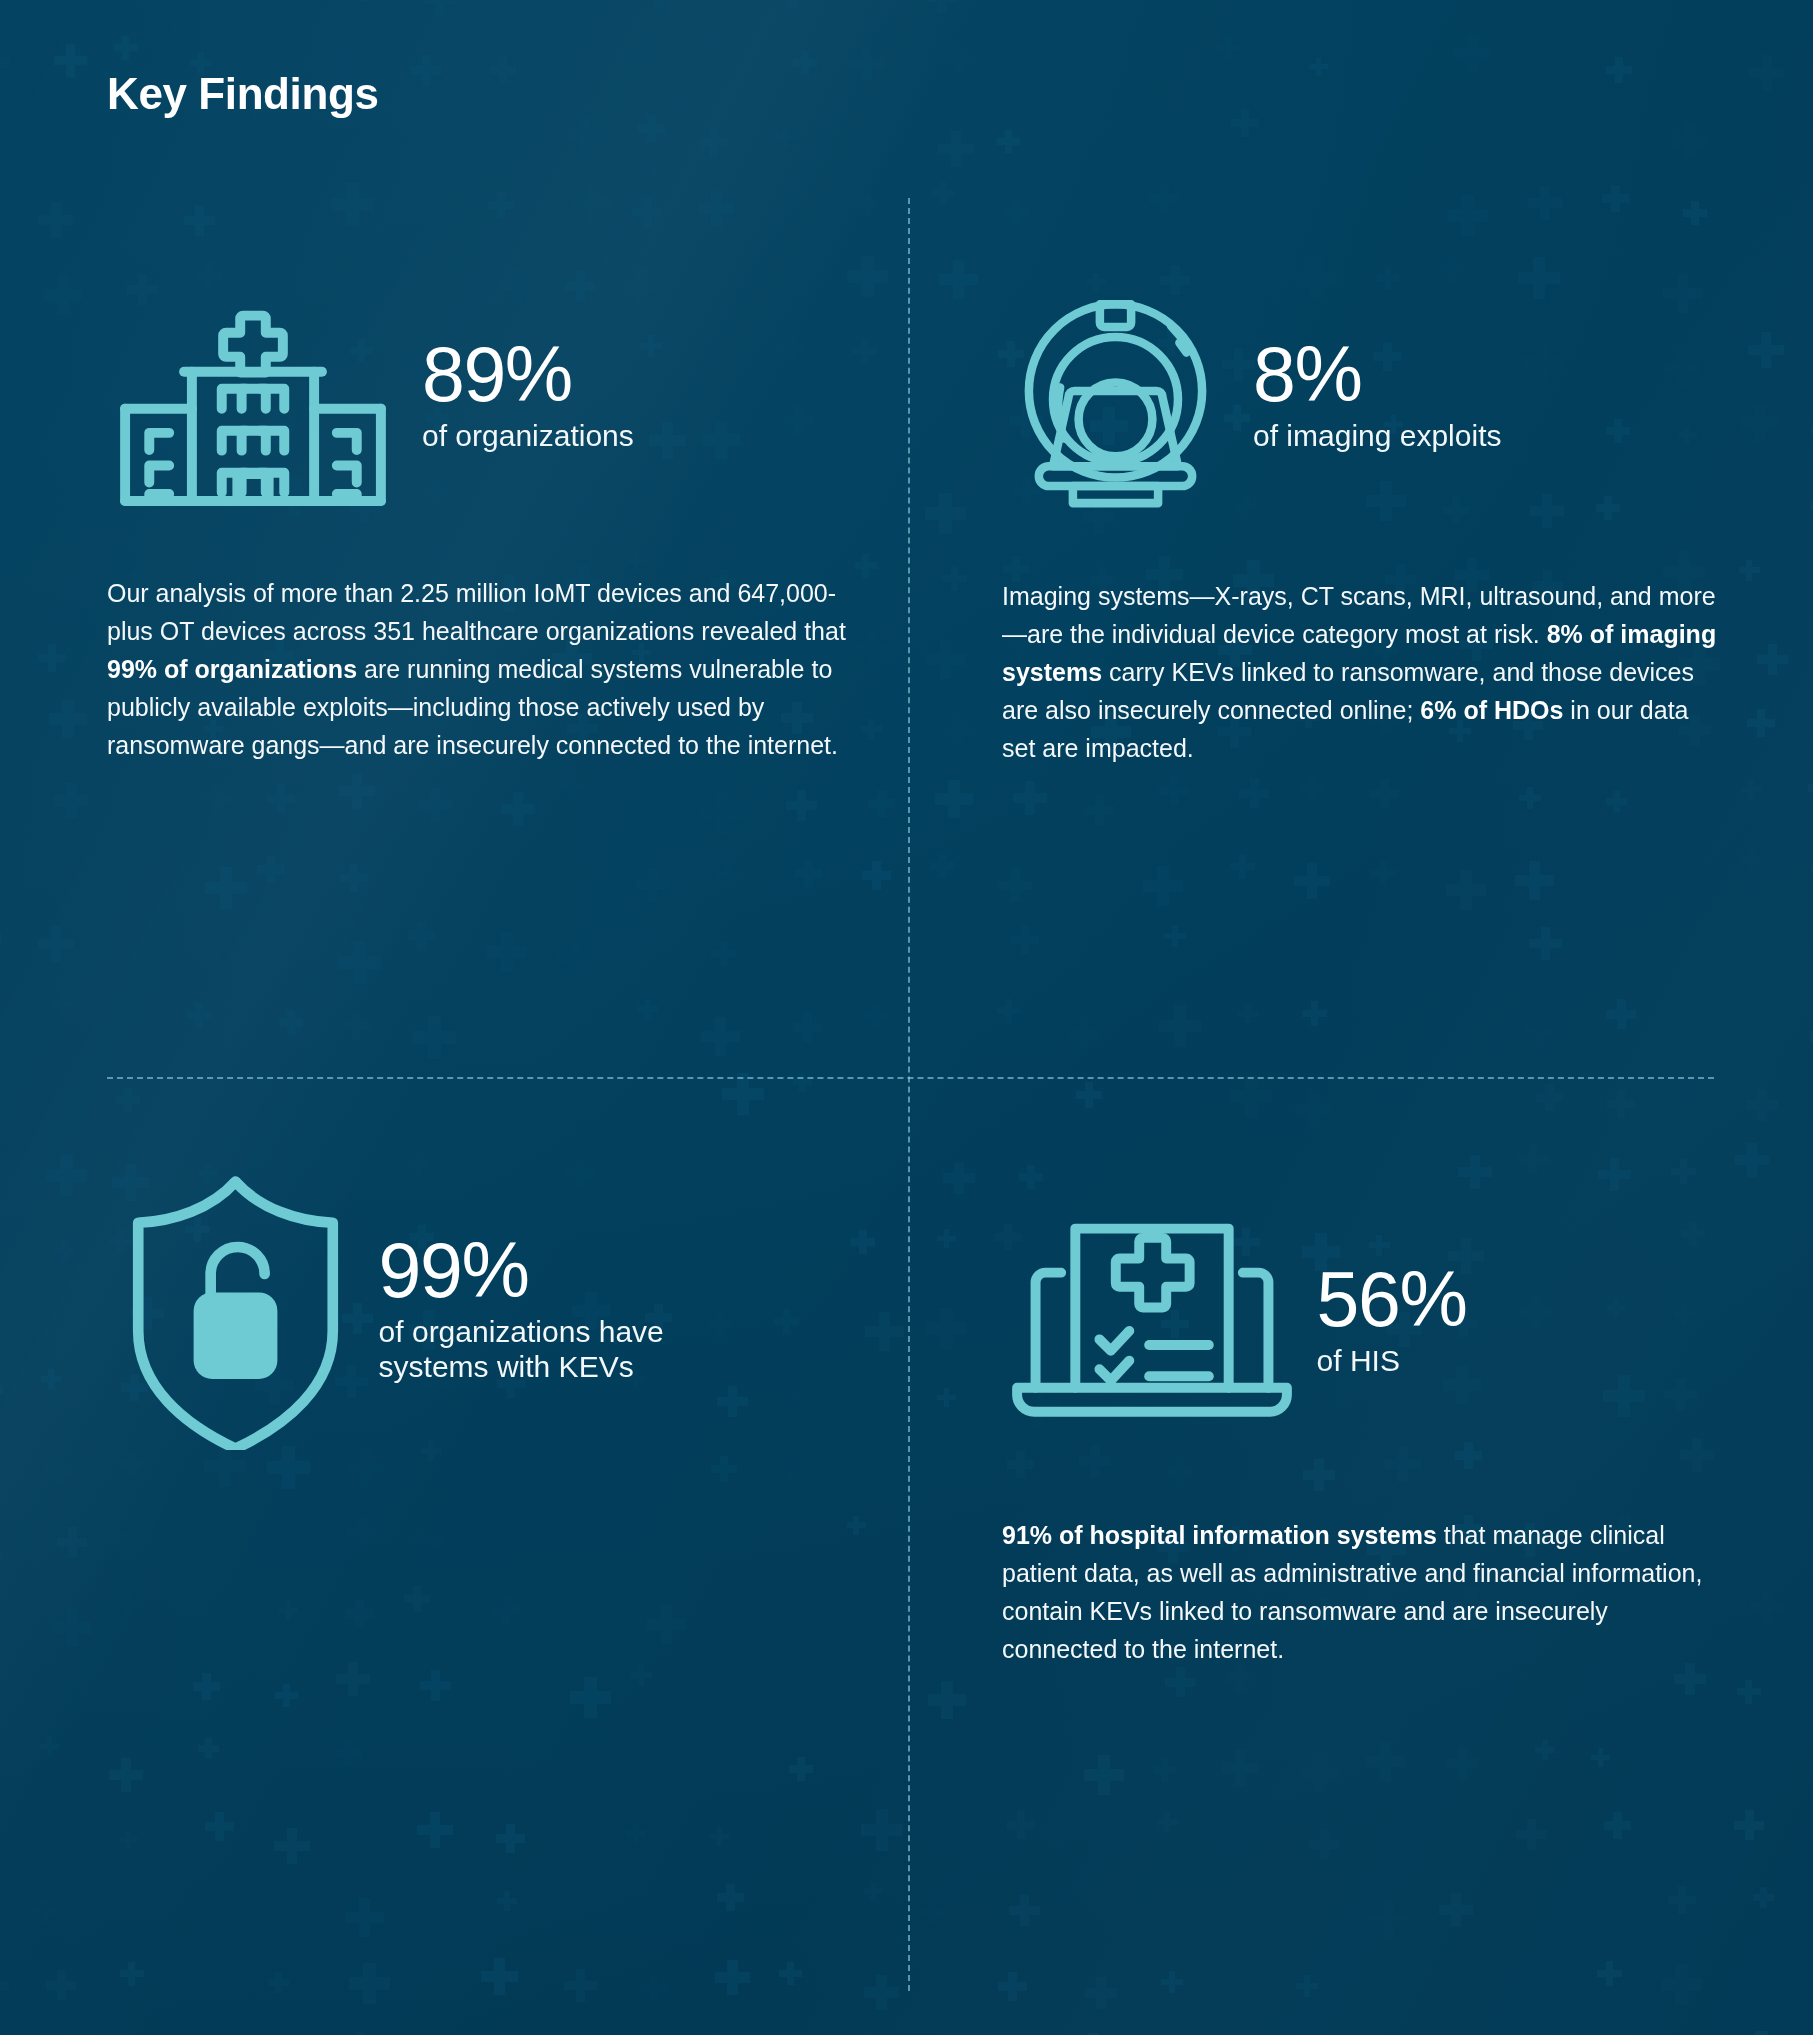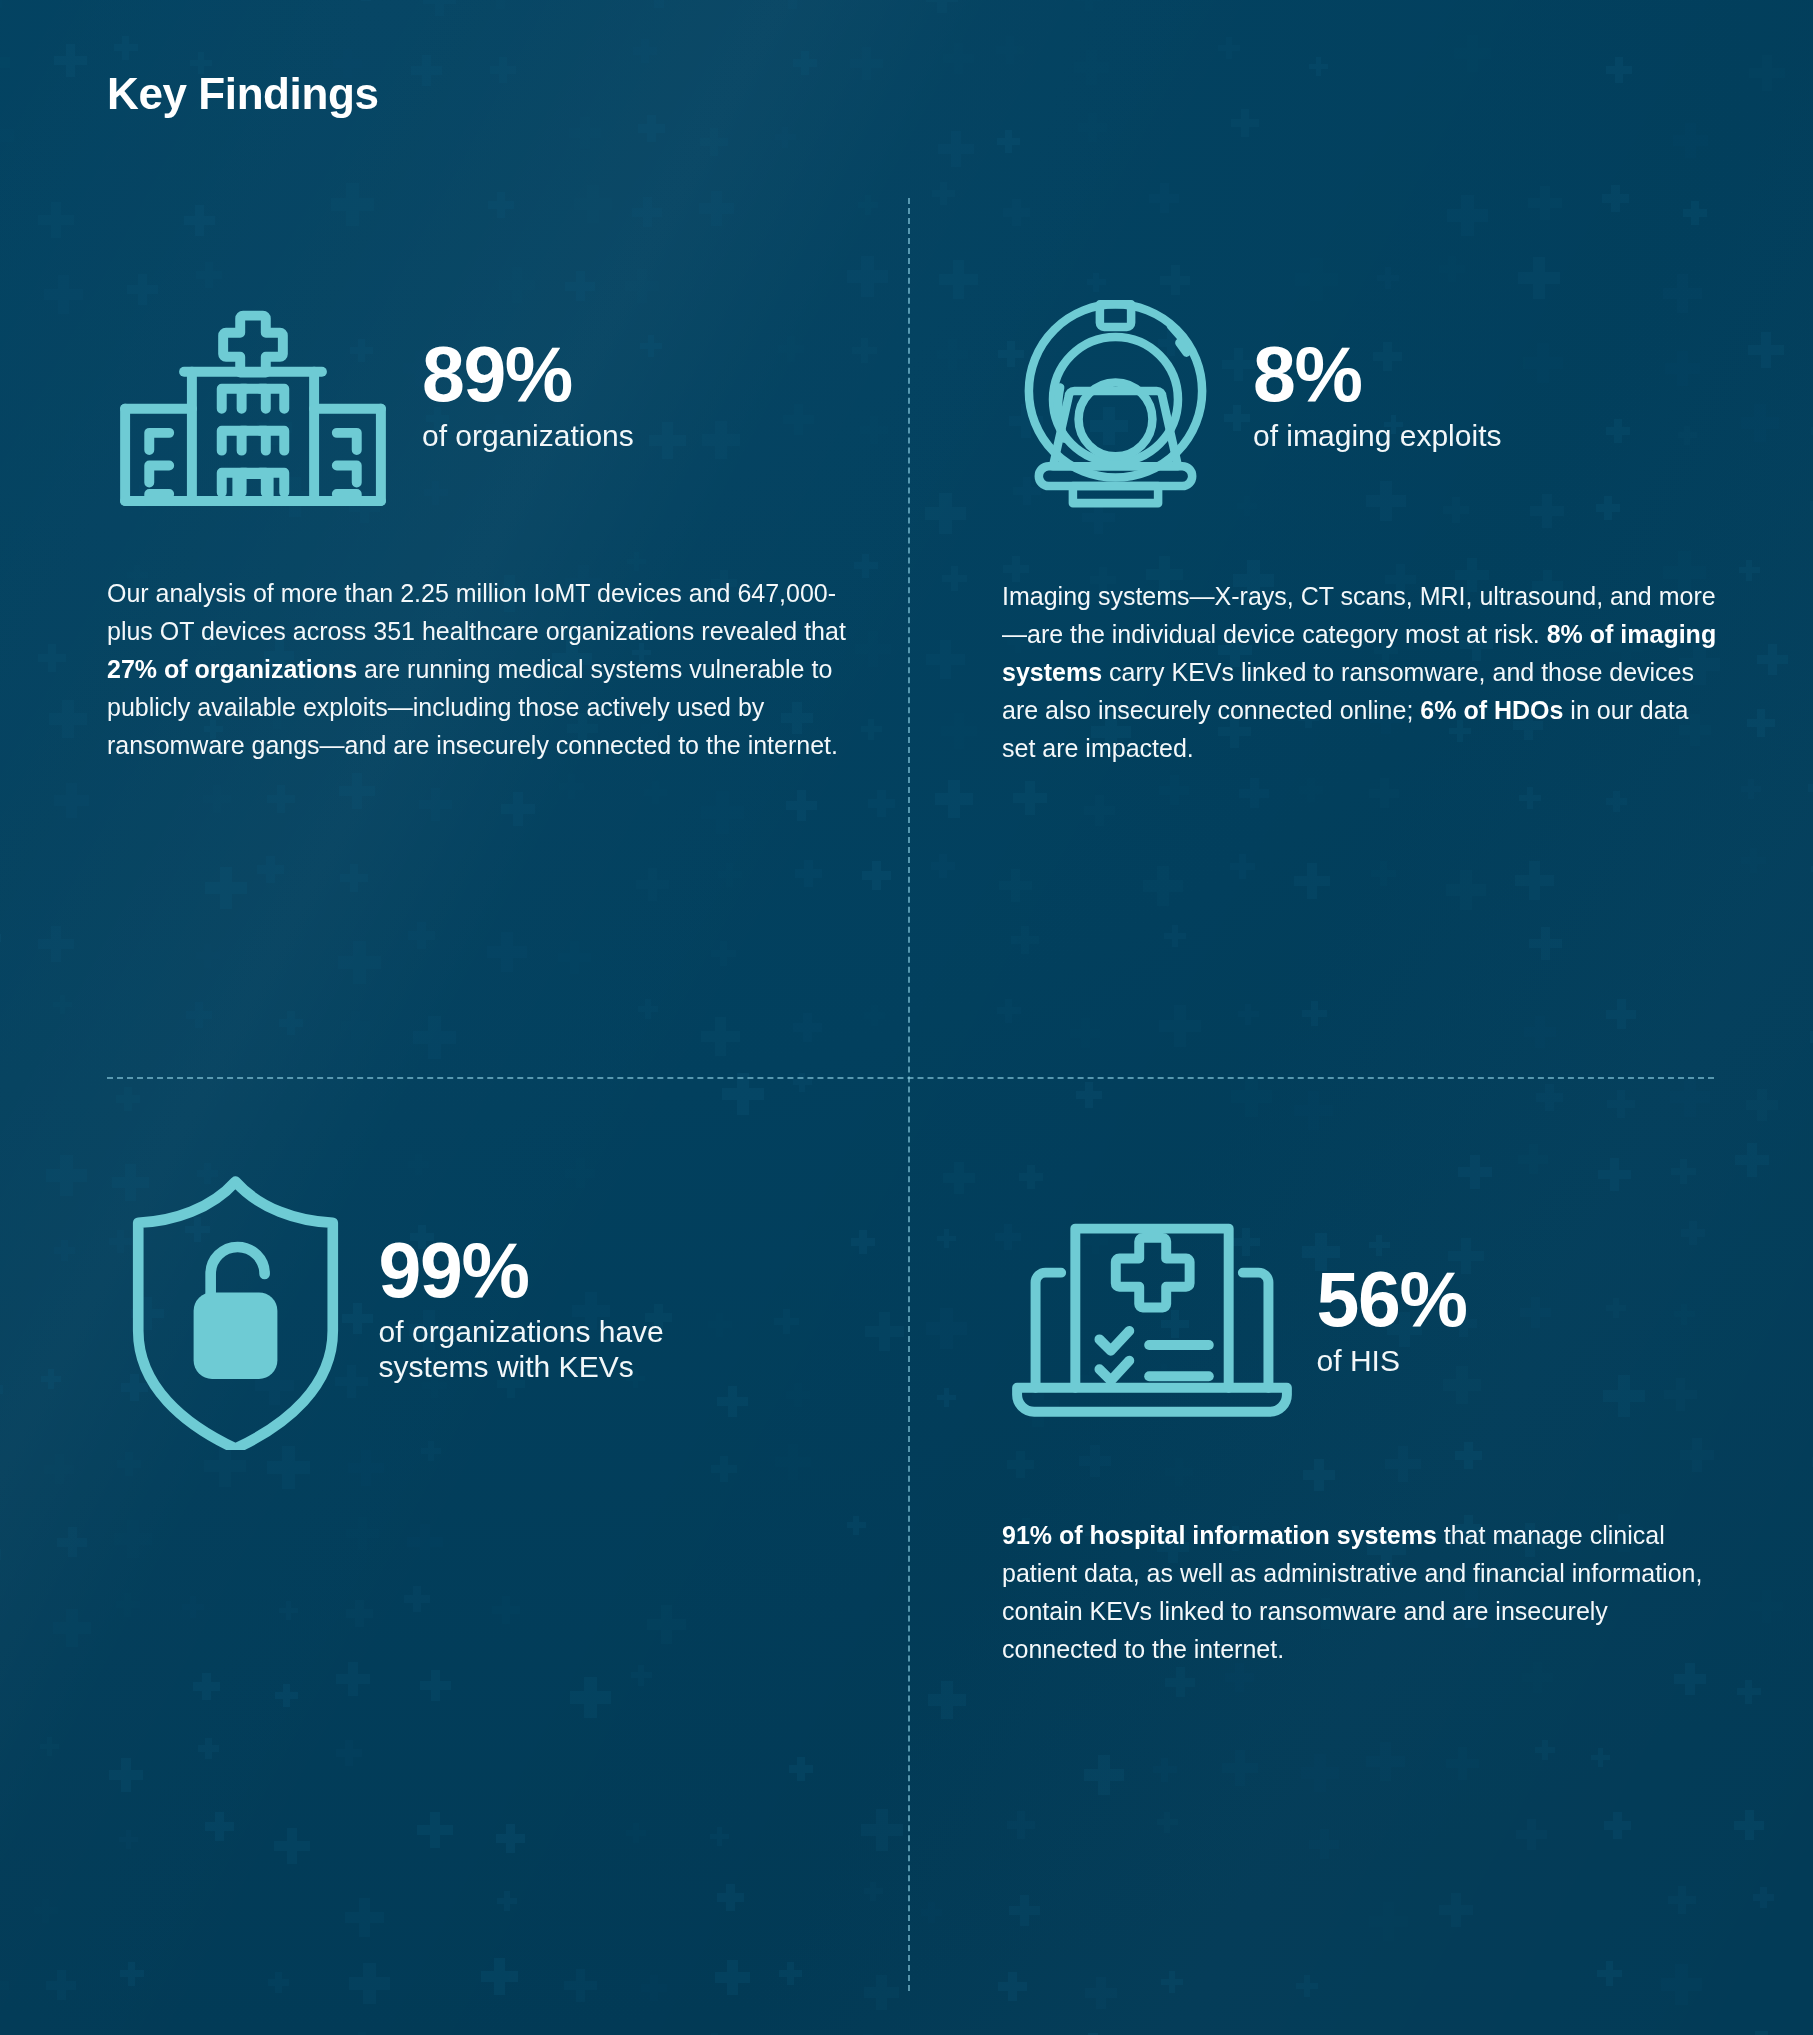--- a/index.html
+++ b/index.html
@@ -77,21 +77,21 @@
   #q-3 { left:107px;  top:1166px; width:754px; }
   #q-4 { left:1002px; top:1209px; width:718px; }
 
   .stat-row { display:flex; align-items:center; }
   .icon-box { flex:0 0 auto; display:flex; align-items:center; justify-content:center; }
   .stat-text { margin-left: 24px; }
 
   .stat-number {
     color:#ffffff;
     font-size: 77px;
-    font-weight: 700;
+    font-weight: 400;
     line-height: 1.02;
     letter-spacing:-1.4px;
   }
   .stat-label {
     color:#f2f7f9;
     font-size: 30px;
     font-weight: 300;
     line-height: 1.18;
     margin-top: 4.3px;
     white-space: pre-line;
@@ -576,21 +576,21 @@
         <path d="M336 315 v-10 h-28"></path>
 
         <path d="M168 315 v-38 h44 v38"></path>
       </svg>
     </div>
     <div class="stat-text">
       <div class="stat-number">89%</div>
       <div class="stat-label">of organizations</div>
     </div>
   </div>
-  <div class="body-text">Our analysis of more than 2.25 million IoMT devices and 647,000-plus OT devices across 351 healthcare organizations revealed that <b>27% of organizations</b> are running medical systems vulnerable to publicly available exploits—including those actively used by ransomware gangs—and are insecurely connected to the internet.</div>
+  <div class="body-text">Our analysis of more than 2.25 million IoMT devices and 647,000-plus OT devices across 351 healthcare organizations revealed that <b>99% of organizations</b> are running medical systems vulnerable to publicly available exploits—including those actively used by ransomware gangs—and are insecurely connected to the internet.</div>
 </div>
 
 <div class="quadrant" id="q-2">
   <div class="stat-row">
     <div class="icon-box">
       <svg class="ico" width="213" height="235" viewBox="0 0 300 330" fill="none" stroke="#6ecbd4" stroke-width="12" stroke-linecap="round" stroke-linejoin="round">
         <circle cx="150" cy="160" r="122"></circle>
         <path d="M128 38 h44 v26 a6 6 0 0 1 -6 6 h-32 a6 6 0 0 1 -6-6 z"></path>
         <circle cx="150" cy="172" r="88"></circle>
         <circle cx="150" cy="200" r="52"></circle>

